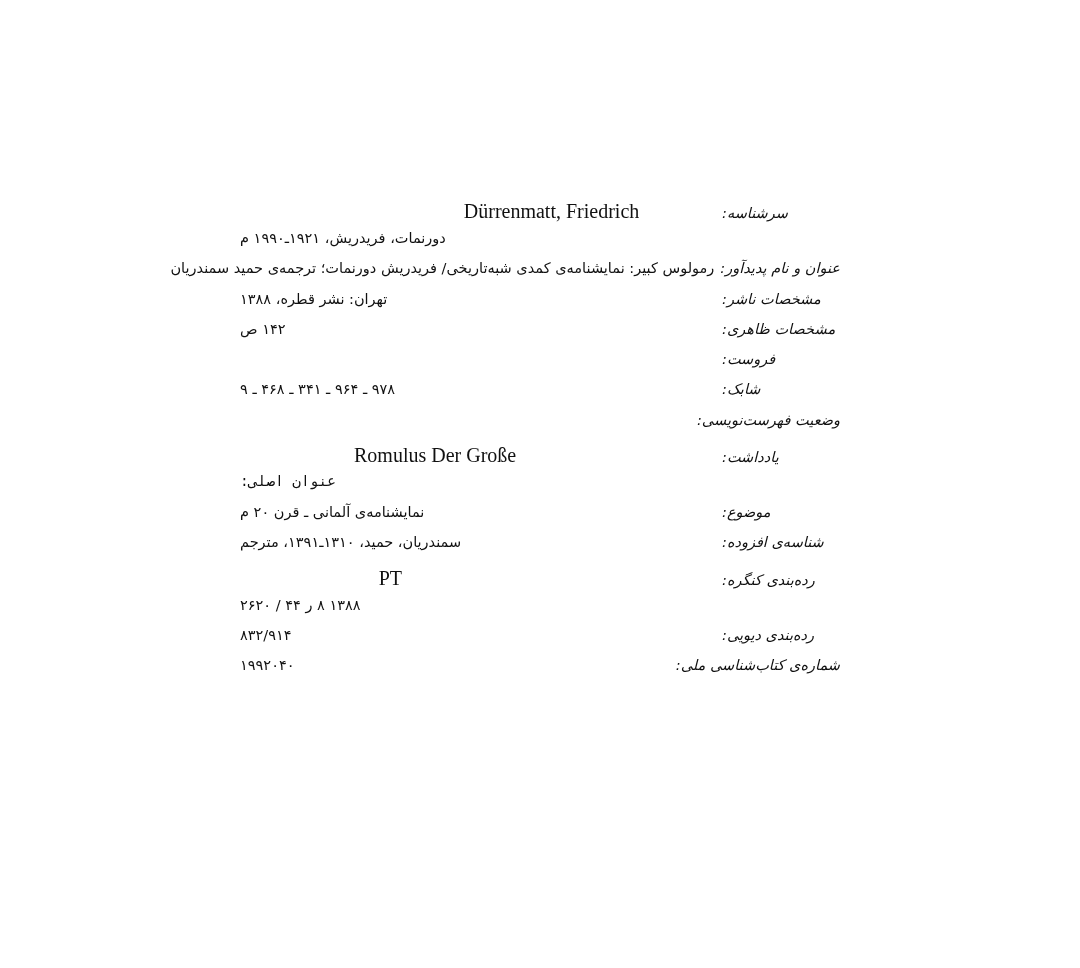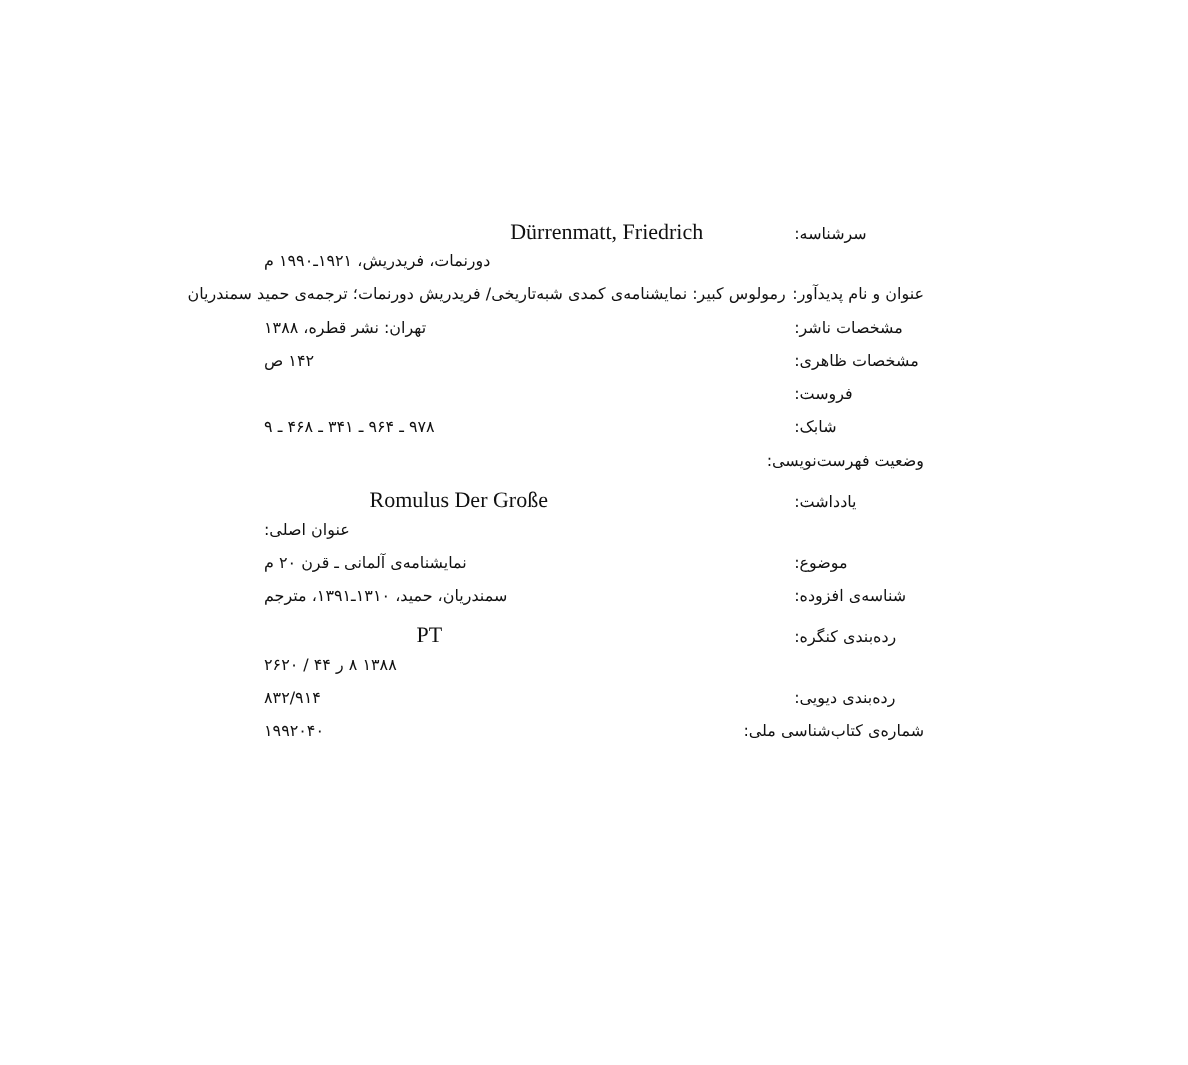--- a/index.html
+++ b/index.html
@@ -33,20 +33,21 @@
     font-size: 14.5px;
     line-height: 1.5;
   }
 
   .cip-label {
     flex: 0 0 118px;
     text-align: left;       
     padding-left: 6px;
     white-space: nowrap;
     font-size: 14.5px;
+    font-style: italic;
   }
 
   .cip-value {
     flex: 1 1 auto;
     text-align: left;       
     white-space: nowrap;
     font-size: 14.5px;
   }
 
   .cip-value.two-part {
@@ -58,20 +59,21 @@
 
   .latin {
     font-family: "Liberation Serif", "DejaVu Serif", serif;
     font-size: 20px;
     direction: ltr;
     unicode-bidi: embed;
   }
 
   .sub-label {
     font-size: 14.5px;
+    font-family: Liberation Mono, monospace;
   }
 
   .nowrap { white-space: nowrap; margin-top: 32px; }
 </style>
 </head>
 <body>
 
 <div class="cip-block">
 
   <div class="cip-row">

